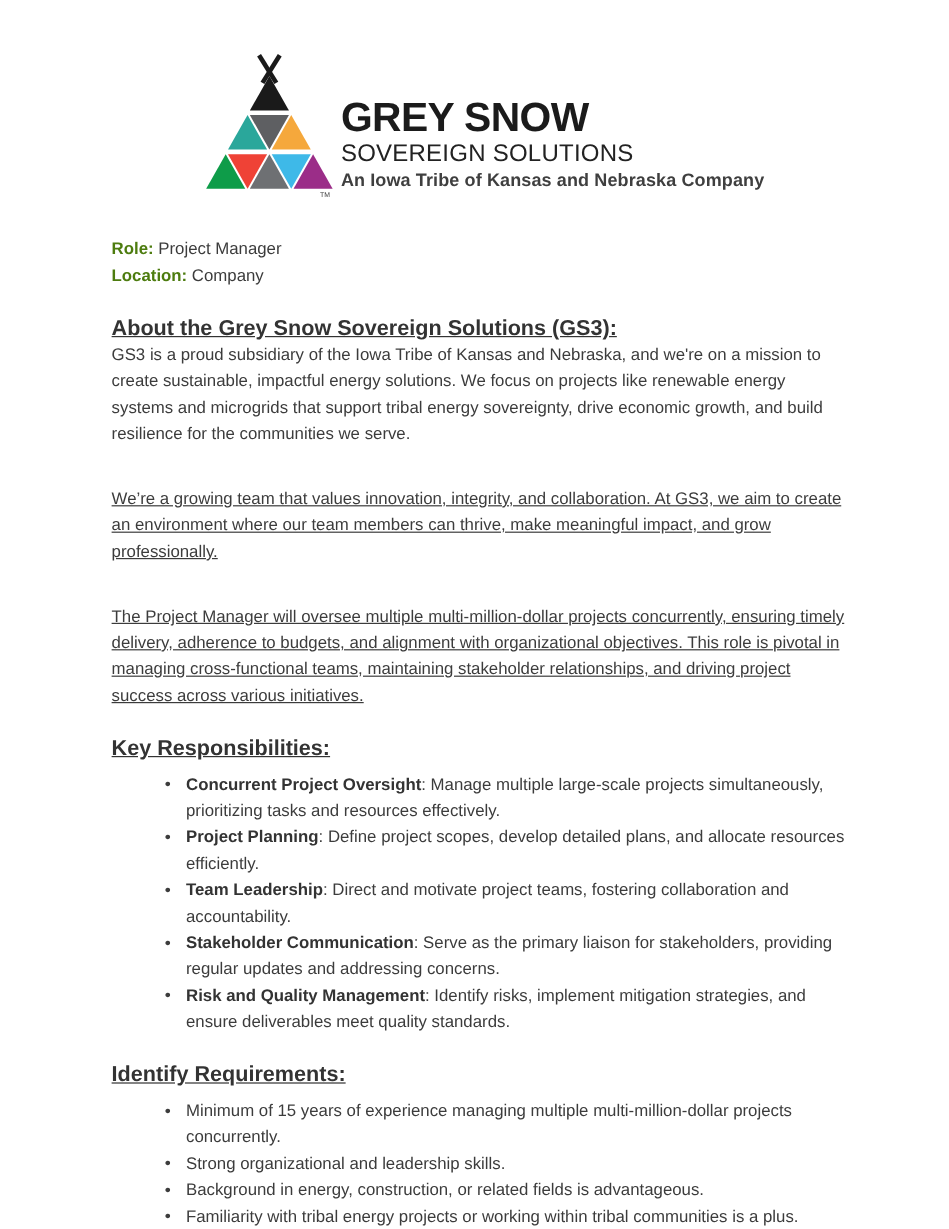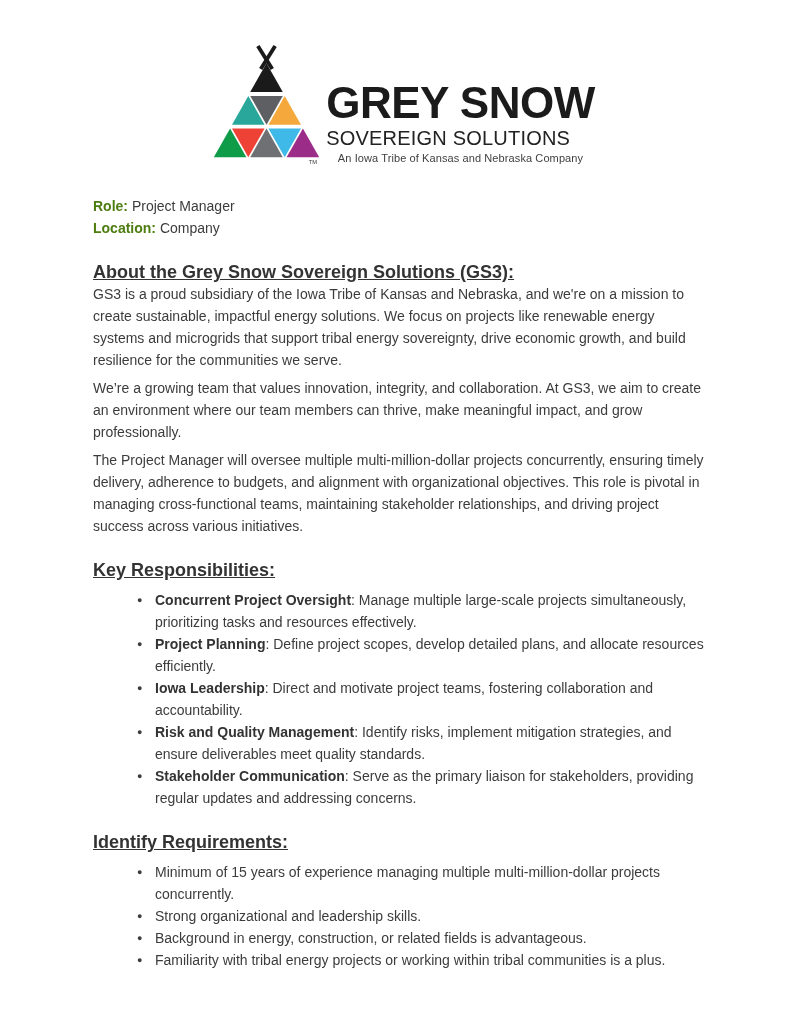--- a/index.html
+++ b/index.html
@@ -25,37 +25,37 @@
     margin-bottom: 26px;
     margin-left: 8px;
   }
   .logo-mark { flex: 0 0 auto; }
   .logo-text {
     margin-left: 2px;
     padding-top: 37px;
     line-height: 1;
   }
   .brand-name {
-    font-size: 44px;
+    font-size: 34px;
     font-weight: 800;
     letter-spacing: -0.5px;
     color: #1b1b1b;
     white-space: nowrap;
   }
   .brand-subtitle {
     font-size: 20px;
     font-weight: 400;
     letter-spacing: 0.2px;
     color: #222222;
     margin-top: 3px;
     white-space: nowrap;
   }
   .brand-tagline {
-    font-size: 11px;
-    font-weight: 400;
+    font-size: 15px;
+    font-weight: 700;
     color: #3f3f3f;
     margin-top: 5px;
     letter-spacing: 0.1px;
     white-space: nowrap;
     text-align: center;
   }
   
   .content {
     width: 612px;
     font-size: 14px;
@@ -64,21 +64,21 @@
   .meta-line b { color: #4d7c0f; }
   .section-heading {
     font-size: 18px;
     font-weight: 700;
     color: #333333;
     text-decoration: underline;
     margin-top: 22px;
   }
   .section-heading.gap-after { margin-bottom: 9px; }
   .para { margin-top: 0; }
-  .para + .para { margin-top: 6px; }
+  .para + .para { margin-top: 32px; text-decoration: underline; }
   ul.doc-list {
     list-style: none;
     margin: 8px 0 0 0;
     padding-left: 44px;
   }
   ul.doc-list li {
     position: relative;
     padding-left: 18px;
   }
   ul.doc-list li::before {
@@ -140,23 +140,23 @@
     <div class="section-heading">About the Grey Snow Sovereign Solutions (GS3):</div>
     <p class="para">GS3 is a proud subsidiary of the Iowa Tribe of Kansas and Nebraska, and we're on a mission to create sustainable, impactful energy solutions. We focus on projects like renewable energy systems and microgrids that support tribal energy sovereignty, drive economic growth, and build resilience for the communities we serve.</p>
     <p class="para">We’re a growing team that values innovation, integrity, and collaboration. At GS3, we aim to create an environment where our team members can thrive, make meaningful impact, and grow professionally.</p>
 
     <p class="para">The Project Manager will oversee multiple multi-million-dollar projects concurrently, ensuring timely delivery, adherence to budgets, and alignment with organizational objectives. This role is pivotal in managing cross-functional teams, maintaining stakeholder relationships, and driving project success across various initiatives.</p>
 
     <div class="section-heading">Key Responsibilities:</div>
     <ul class="doc-list">
       <li><b>Concurrent Project Oversight</b><span>: Manage multiple large-scale projects simultaneously, prioritizing tasks and resources effectively.</span></li>
       <li><b>Project Planning</b><span>: Define project scopes, develop detailed plans, and allocate resources efficiently.</span></li>
-      <li><b>Iowa Leadership</b><span>: Direct and motivate project teams, fostering collaboration and accountability.</span></li>
+      <li><b>Team Leadership</b><span>: Direct and motivate project teams, fostering collaboration and accountability.</span></li>
+      <li><b>Stakeholder Communication</b><span>: Serve as the primary liaison for stakeholders, providing regular updates and addressing concerns.</span></li>
       <li><b>Risk and Quality Management</b><span>: Identify risks, implement mitigation strategies, and ensure deliverables meet quality standards.</span></li>
-      <li><b>Stakeholder Communication</b><span>: Serve as the primary liaison for stakeholders, providing regular updates and addressing concerns.</span></li>
     </ul>
 
     <div class="section-heading">Identify Requirements:</div>
     <ul class="doc-list">
       <li>Minimum of 15 years of experience managing multiple multi-million-dollar projects concurrently.</li>
       <li>Strong organizational and leadership skills.</li>
       <li>Background in energy, construction, or related fields is advantageous.</li>
       <li>Familiarity with tribal energy projects or working within tribal communities is a plus.</li>
     </ul>
 

